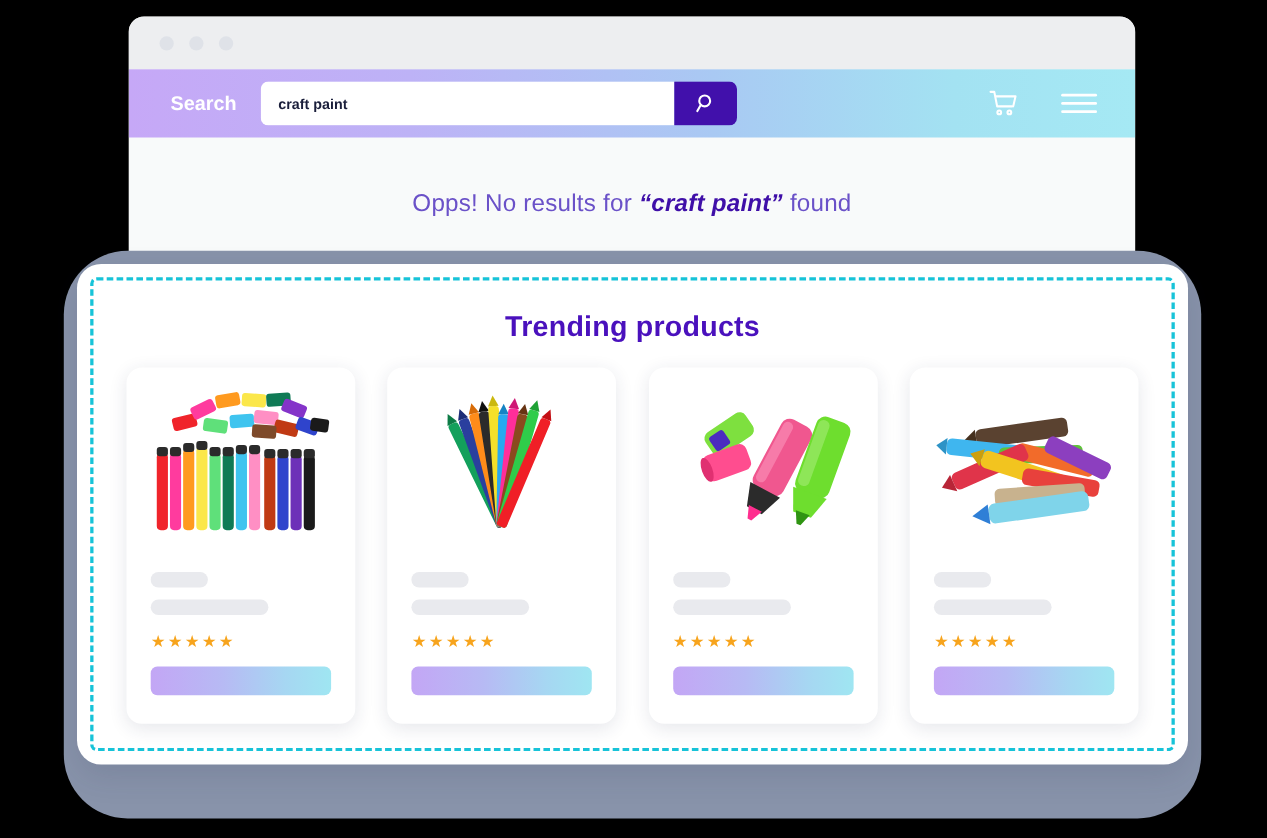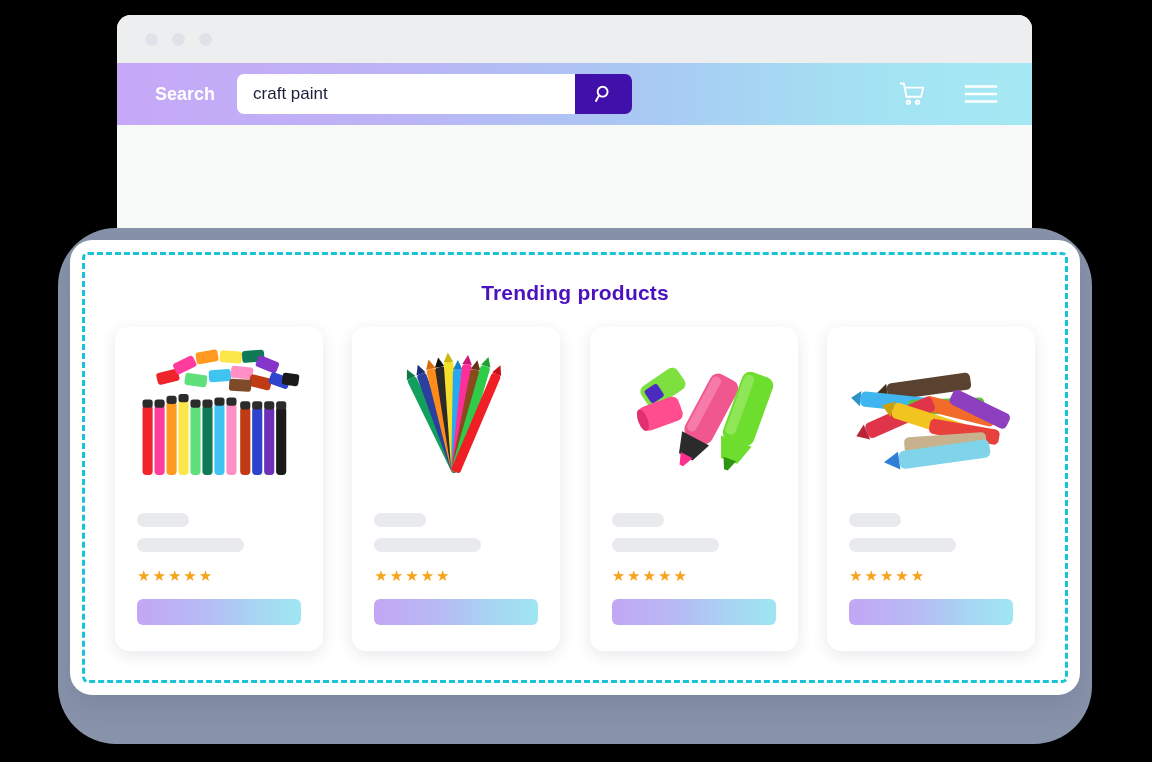--- a/index.html
+++ b/index.html
@@ -37,23 +37,23 @@
   }
   .search-label {
     color: #ffffff; font-size: 18px; font-weight: bold;
     white-space: nowrap;
   }
   .search-wrap {
     margin-left: 22px; display: flex; align-items: stretch;
     height: 40px; border-radius: 7px; overflow: hidden;
   }
   .search-input {
-    width: 338px; background: #ffffff; border: none; outline: none;
+    width: 376px; background: #ffffff; border: none; outline: none;
     font-family: "Liberation Sans", sans-serif;
-    font-size: 17px; color: #1b1f3b; padding: 0 16px;
+    font-size: 13px; color: #1b1f3b; padding: 0 16px; font-weight: bold;
   }
   .search-btn {
     width: 57px; background: #4110ab; border: none; cursor: pointer;
     display: flex; align-items: center; justify-content: center;
   }
   .nav-icons {
     position: absolute; right: 34px; display: flex; align-items: center; gap: 38px;
   }
   .icon-btn { background: none; border: none; cursor: pointer; display: flex;
               align-items: center; justify-content: center; padding: 0; }
@@ -80,21 +80,21 @@
     padding: 12px;
   }
   .panel-inner {
     width: 100%; height: 100%;
     border: 3px dashed #17c3d8;
     border-radius: 6px;
     padding: 26px 30px 0;
   }
   .panel-title {
     text-align: center; color: #4a11bd;
-    font-size: 21px; font-weight: bold; letter-spacing: .2px;
+    font-size: 26px; font-weight: bold; letter-spacing: .2px;
     margin-bottom: 22px;
   }
 
   
   .cards { display: flex; justify-content: space-between; gap: 0; }
   .card {
     width: 208px; background: #ffffff; border-radius: 14px;
     box-shadow: 0 4px 16px rgba(40,50,80,.11);
     padding: 14px 22px 26px;
   }
@@ -150,20 +150,23 @@
         <button class="icon-btn">
           <svg width="34" height="24" viewBox="0 0 34 24" stroke="#ffffff" stroke-width="2.6" stroke-linecap="round">
             <line x1="2" y1="4.5" x2="32" y2="4.5"></line>
             <line x1="2" y1="12" x2="32" y2="12"></line>
             <line x1="2" y1="19.5" x2="32" y2="19.5"></line>
           </svg>
         </button>
       </div>
     </div>
 
+    <div class="noresult">
+      <span>Opps! No results for </span><b>“craft paint”</b><span> found</span>
+    </div>
   </div>
 
   <div class="frame"></div>
 
   <div class="panel">
     <div class="panel-inner">
 
       <div class="panel-title">Trending products</div>
 
       <div class="cards">

